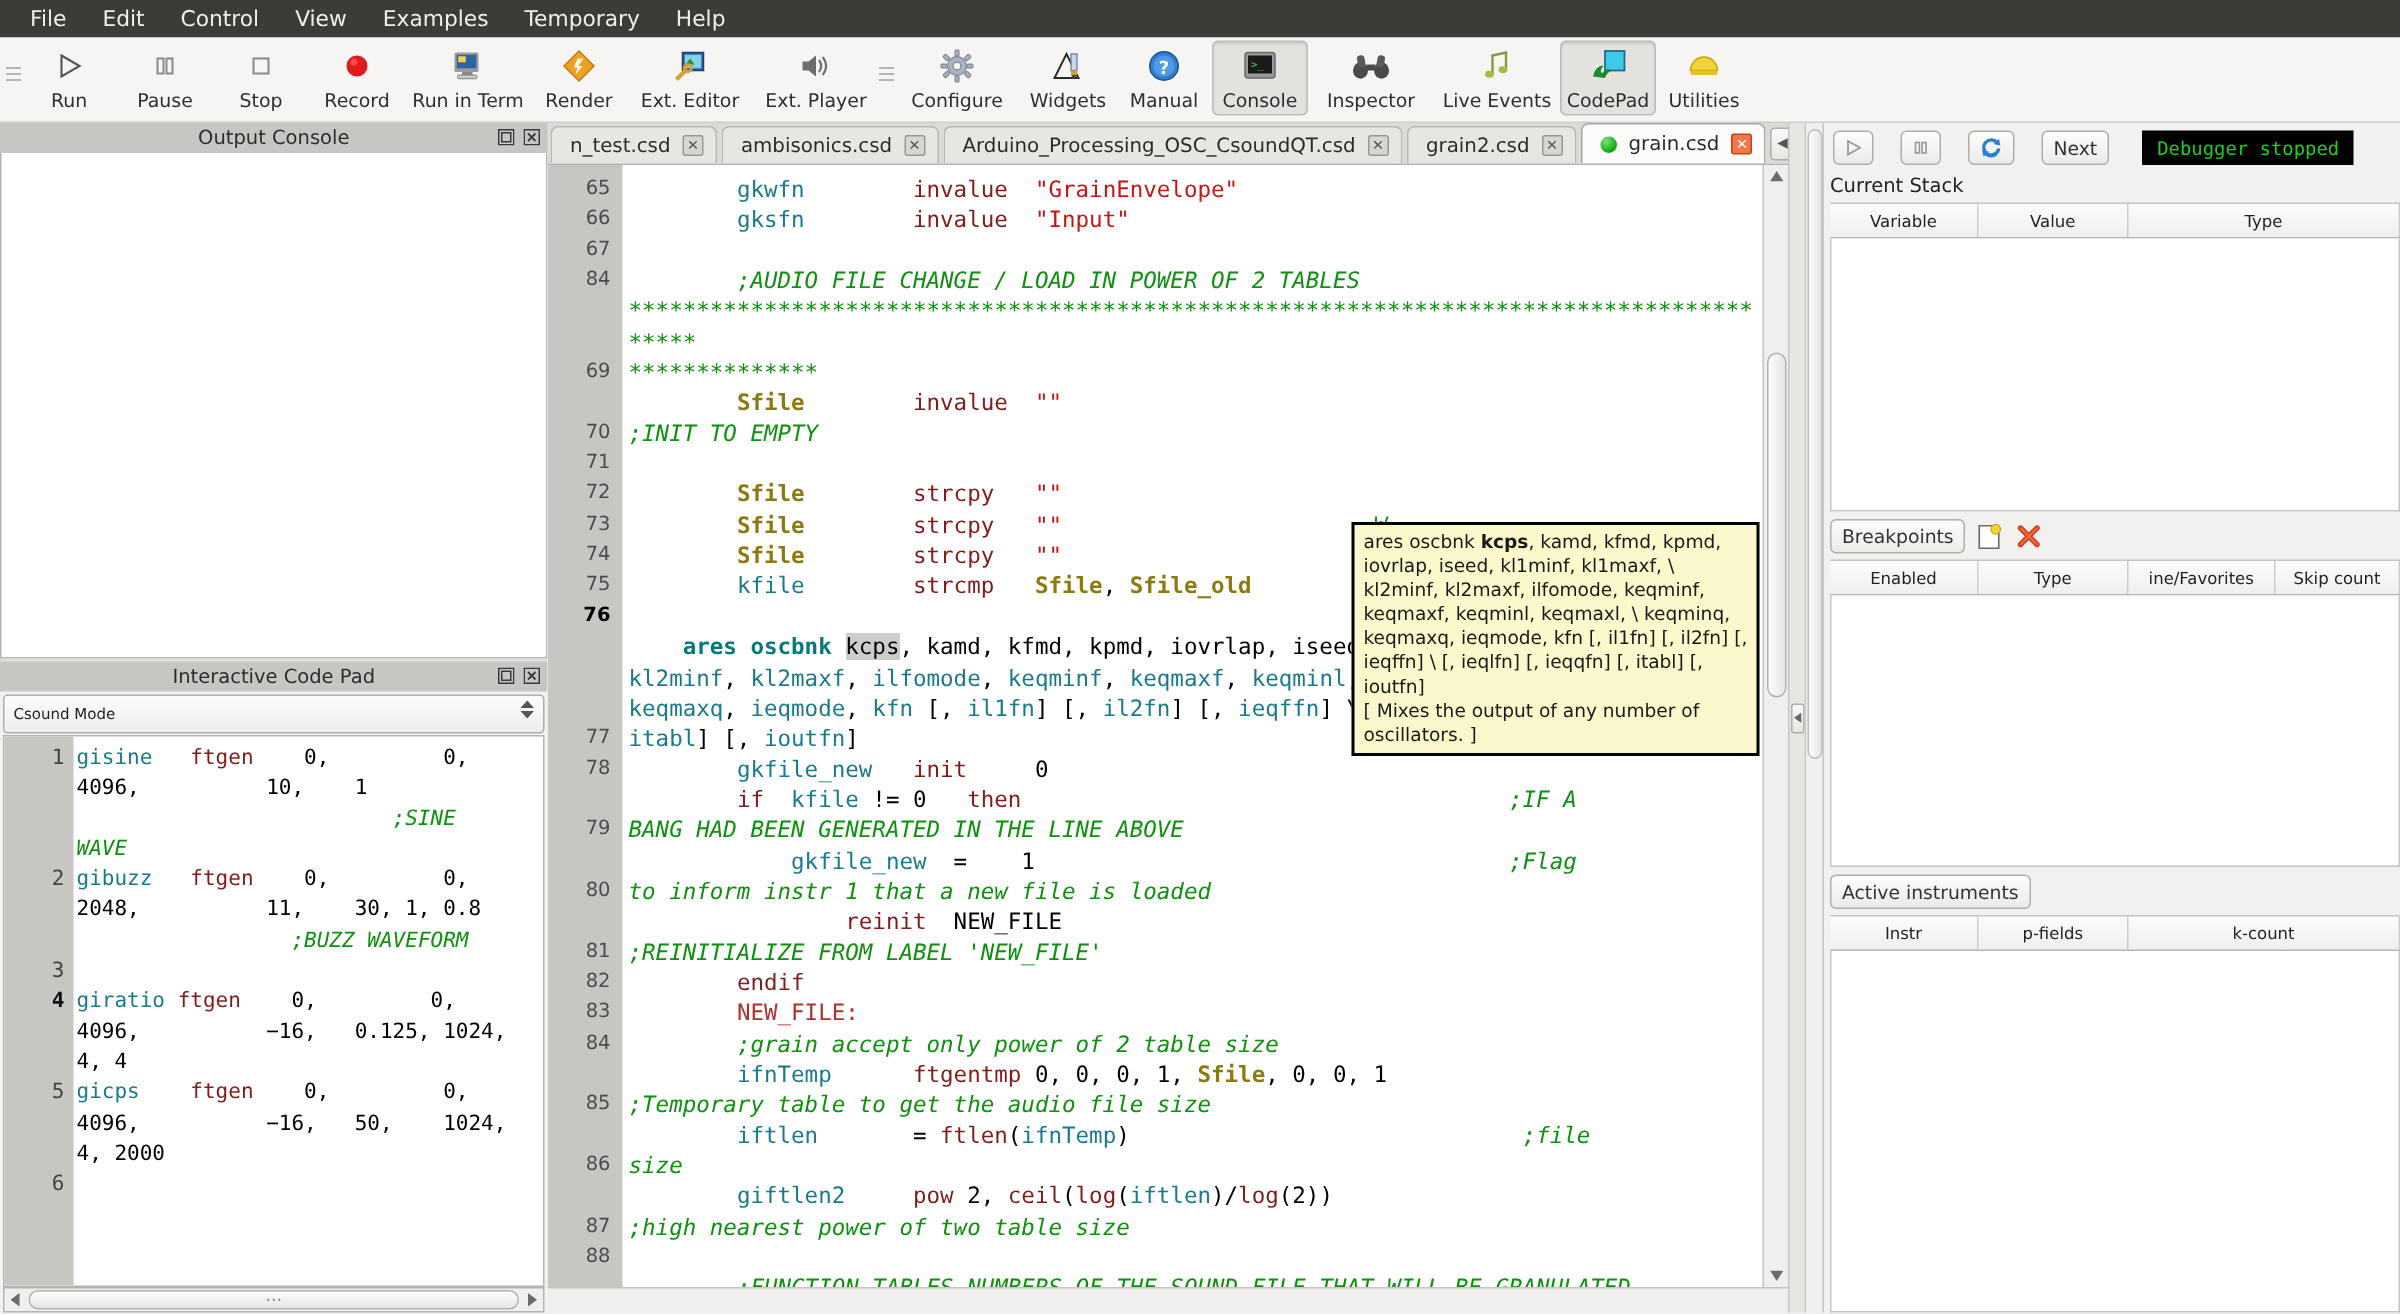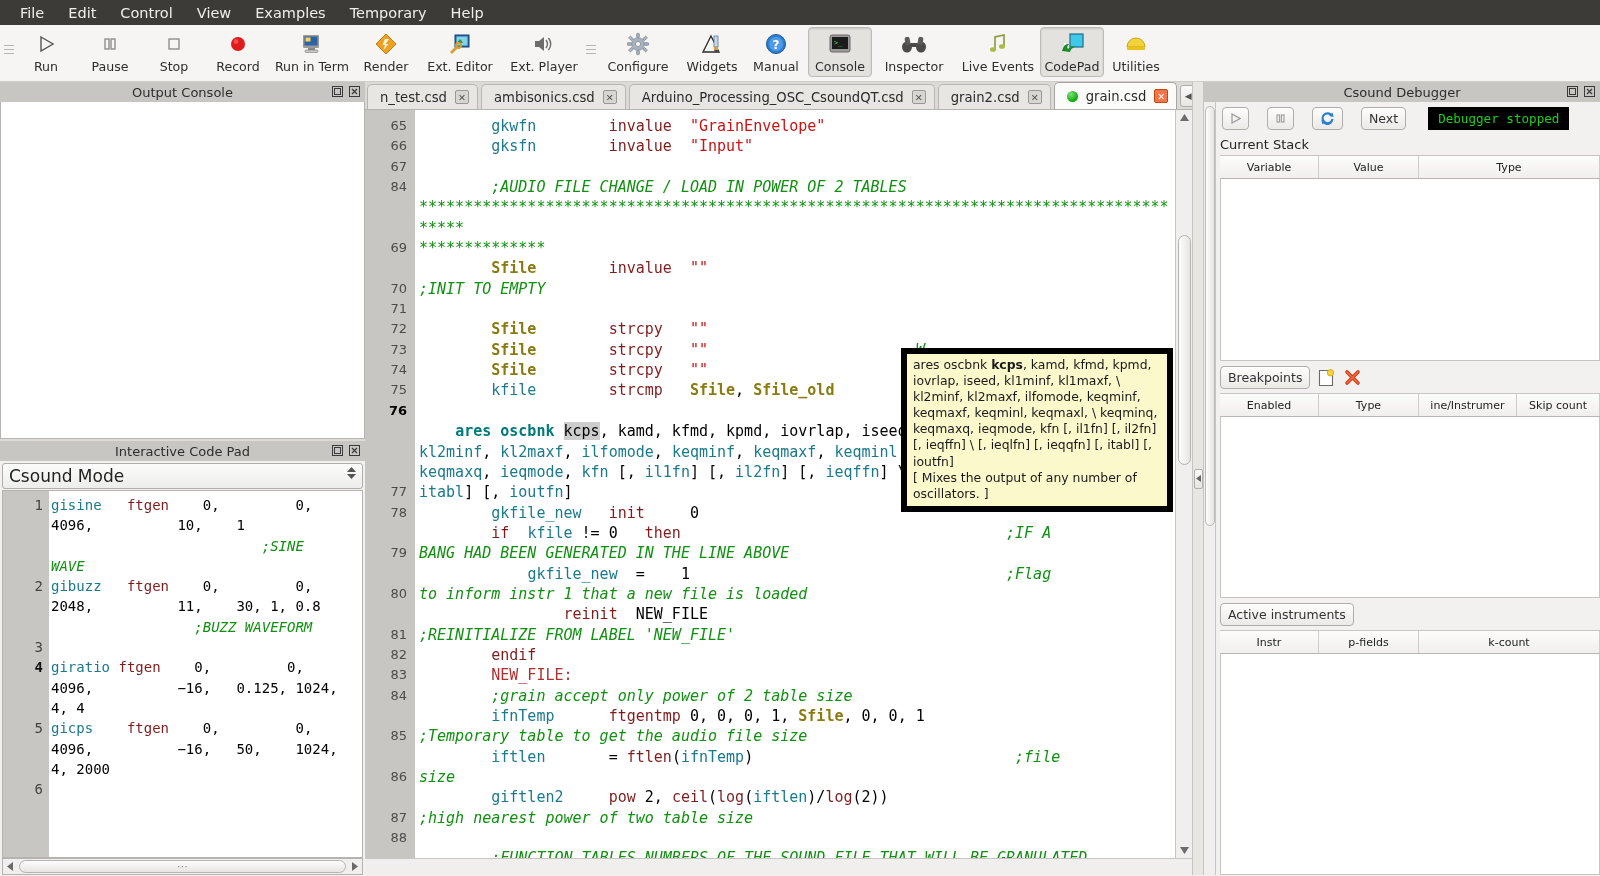--- a/index.html
+++ b/index.html
@@ -114,21 +114,21 @@
     display: flex; flex-direction: column;
     border-top: 2px solid #dedcd9;
   }
   #codepad-combo {
     height: 26px; margin: 2px 2px 1px 2px;
     background: linear-gradient(to bottom,#fcfcfc,#ededeb);
     border: 1px solid #b0aeaa;
     border-radius: 3px;
     display: flex; align-items: center;
     padding: 0 6px;
-    font-size: 17px; color: #222;
+    font-size: 10px; color: #222;
     position: relative;
     text-align: center;
   }
   .spin-arrows {
     position: absolute; right: 6px; top: 3px;
     display: flex; flex-direction: column; gap: 2px; align-items: center;
   }
   #codepad-body {
     flex: 1 1 auto;
     display: flex;
@@ -304,21 +304,21 @@
   .lbl  { color: #b03030; }                      
   .sfile{ color: #8a7a10; font-weight: bold; }
   .sel  { background: #cdcdcd; }
 
   
   #tooltip {
     position: absolute;
     left: 536px; top: 238px;
     width: 272px;
     background: #fbf8cc;
-    border: 6px solid #000000;
+    border: 2px solid #000000;
     padding: 3px 5px 4px 6px;
     font-family: "DejaVu Sans", sans-serif;
     font-size: 12.4px;
     line-height: 16.1px;
     color: #1a1a1a;
     z-index: 50;
   }
   #tooltip b { font-weight: bold; }
 
   
@@ -821,37 +821,20 @@
     <div style="display:flex;flex-direction:column;gap:2px;">
       <div style="width:9px;height:20px;background:linear-gradient(to bottom,#fafaf9,#e6e4e1);border:1px solid #b0aeaa;border-radius:2px;display:flex;align-items:center;justify-content:center;">
         <svg width="5" height="7" viewBox="0 0 5 7">
             <polygon points="5,0 5,7 0,3.5" fill="#666"></polygon>
           </svg>
       </div>
     </div>
   </div>
 
   <div id="rightcol">
-    <div id="dbg-title">
-      <span>Csound Debugger</span>
-      <div class="dock-btns">
-        <div class="dock-btn">
-          <svg width="11" height="11" viewBox="0 0 11 11">
-              <rect x="0.5" y="0.5" width="10" height="10" fill="none" stroke="#3a3a3a"></rect>
-              <rect x="2.5" y="2.5" width="6" height="6" fill="none" stroke="#3a3a3a"></rect>
-            </svg>
-        </div>
-        <div class="dock-btn">
-          <svg width="11" height="11" viewBox="0 0 11 11">
-              <rect x="0.5" y="0.5" width="10" height="10" fill="none" stroke="#3a3a3a"></rect>
-              <path d="M3 3 L8 8 M8 3 L3 8" stroke="#3a3a3a" stroke-width="1.2"></path>
-            </svg>
-        </div>
-      </div>
-    </div>
 
     <div style="display:flex;flex:1 1 auto;min-height:0;">
       <div class="tiny-side">
         <div style="width:10px;height:420px;margin:4px 0 0 1px;background:linear-gradient(to right,#fdfdfc,#e6e4e1);border:1px solid #bdbbb7;border-radius:5px;"></div>
       </div>
 
       <div style="flex:1 1 auto;min-width:0;display:flex;flex-direction:column;">
 
         <div id="dbg-toolbar">
           <div class="dbg-btn">
@@ -898,21 +881,21 @@
             <svg width="17" height="17" viewBox="0 0 17 17">
               <path d="M3 3 L14 14 M14 3 L3 14" stroke="#d03a1a" stroke-width="3.6" stroke-linecap="round"></path>
               <path d="M3 3 L14 14 M14 3 L3 14" stroke="#f06a3a" stroke-width="1.6" stroke-linecap="round"></path>
             </svg>
           </div>
         </div>
 
         <div class="tbl-head">
           <div style="width:99px">Enabled</div>
           <div style="width:100px">Type</div>
-          <div style="width:98px">ine/Instrumer</div>
+          <div style="width:98px">ine/Favorites</div>
           <div style="flex:1">Skip count</div>
         </div>
         <div class="tbl-body" style="height:181px"></div>
 
         <div class="bp-toolbar">
           <div class="dbg-btn">Active instruments</div>
         </div>
 
         <div class="tbl-head">
           <div style="width:99px">Instr</div>

